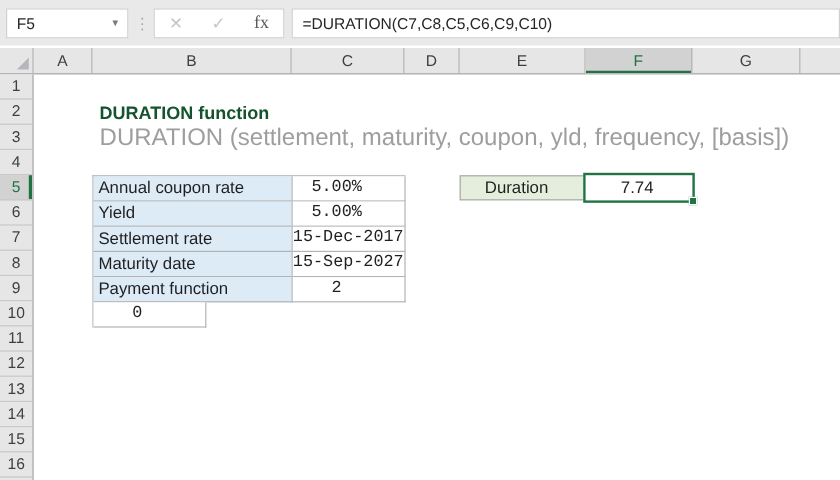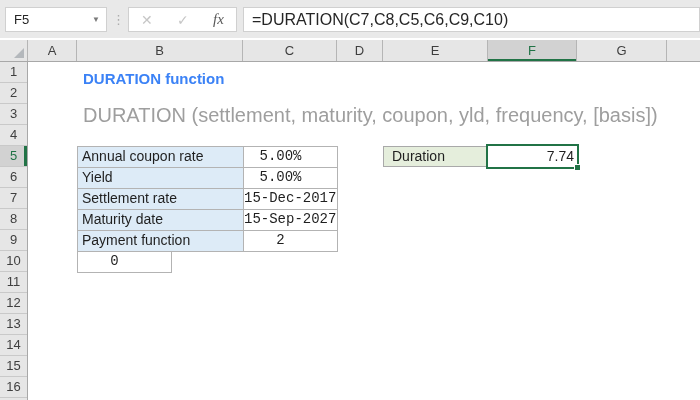--- a/index.html
+++ b/index.html
@@ -29,25 +29,25 @@
   .sep-dots{
     position:absolute;left:112px;top:7px;height:25px;line-height:25px;
     font-size:13px;color:#ADADAD;letter-spacing:0;
   }
   .fxbox{
     position:absolute;left:128px;top:7px;width:109px;height:25px;background:#fff;
     border:1px solid #D0D0D0;box-sizing:border-box;display:flex;align-items:center;
     justify-content:space-around;
   }
   .fxbox .cancel,.fxbox .enter{font-size:14px;color:#C6C6C6;}
-  .fxbox .fx{font-family:"Liberation Serif","DejaVu Serif",serif;font-style:italic;
+  .fxbox .fx{font-family:"Liberation Serif","DejaVu Serif",serif;
     font-size:15px;color:#595959;}
   .formulabox{
     position:absolute;left:243px;top:7px;width:457px;height:25px;background:#fff;
-    border:1px solid #D0D0D0;box-sizing:border-box;font-size:16px;color:#262626;
+    border:1px solid #D0D0D0;box-sizing:border-box;font-size:13px;color:#262626;
     line-height:23px;padding-left:8px;white-space:nowrap;overflow:hidden;
   }
   
   .colheaders{
     position:absolute;left:0;top:40px;width:700px;height:22px;background:var(--header-bg);
     border-bottom:1px solid #A8A8A8;box-sizing:border-box;
   }
   .ch{
     position:absolute;top:0;height:21px;line-height:21px;text-align:center;
     font-size:13px;color:#3F3F3F;border-right:1px solid #B5B5B5;box-sizing:border-box;
@@ -69,50 +69,50 @@
   .rh{
     height:21px;box-sizing:border-box;border-bottom:1px solid #C9C9C9;
     font-size:13px;color:#3F3F3F;text-align:center;line-height:20px;
   }
   .rh.selected{
     background:var(--selected-header-bg);color:var(--accent-green);
     box-shadow:inset -3px 0 0 var(--accent-green);
   }
   
   .sheet-title{
-    position:absolute;left:83px;top:68px;height:21px;line-height:21px;
-    font-size:15px;font-weight:bold;color:#3b82f6;white-space:nowrap;
+    position:absolute;left:83px;top:84px;height:21px;line-height:21px;
+    font-size:15px;font-weight:bold;color:#14532d;white-space:nowrap;
   }
   .sheet-subtitle{
     position:absolute;left:83px;top:105px;height:21px;line-height:21px;
     font-size:20px;color:var(--subtitle-text);white-space:nowrap;
   }
   .itable{
     position:absolute;left:77px;top:146px;
     border-top:1px solid var(--table-border);border-left:1px solid var(--table-border);
   }
   .itable .r{display:flex;height:21px;}
   .itable .c{
     box-sizing:border-box;height:21px;border-right:1px solid var(--table-border);
     border-bottom:1px solid var(--table-border);font-size:14px;line-height:19px;
     white-space:nowrap;overflow:hidden;
   }
   .itable .lab{width:166px;background:var(--label-fill);padding-left:4px;}
   .itable .val{width:94px;background:#fff;text-align:center;padding-right:20px;font-family:Liberation Mono, monospace;}
   .result-label{
     position:absolute;left:383px;top:146px;width:105px;height:21px;box-sizing:border-box;
     background:var(--result-fill);border:1px solid #A9A9A9;font-size:14px;line-height:18px;
-    padding-left:8px;
+    padding-left:20px;
   }
   .selection{
     position:absolute;left:486px;top:144px;width:93px;height:25px;box-sizing:border-box;
     background:#fff;border:2px solid var(--accent-green);z-index:5;
   }
   .selection .v{
-    display:block;text-align:right;font-size:14px;line-height:21px;padding-right:3px;
+    display:block;text-align:center;font-size:14px;line-height:21px;padding-right:3px;
   }
   .fill-handle{
     position:absolute;right:-4px;bottom:-4px;width:5px;height:5px;
     background:var(--accent-green);border:1px solid #fff;
   }
 </style>
 </head>
 <body>
 
 <div id="app">

